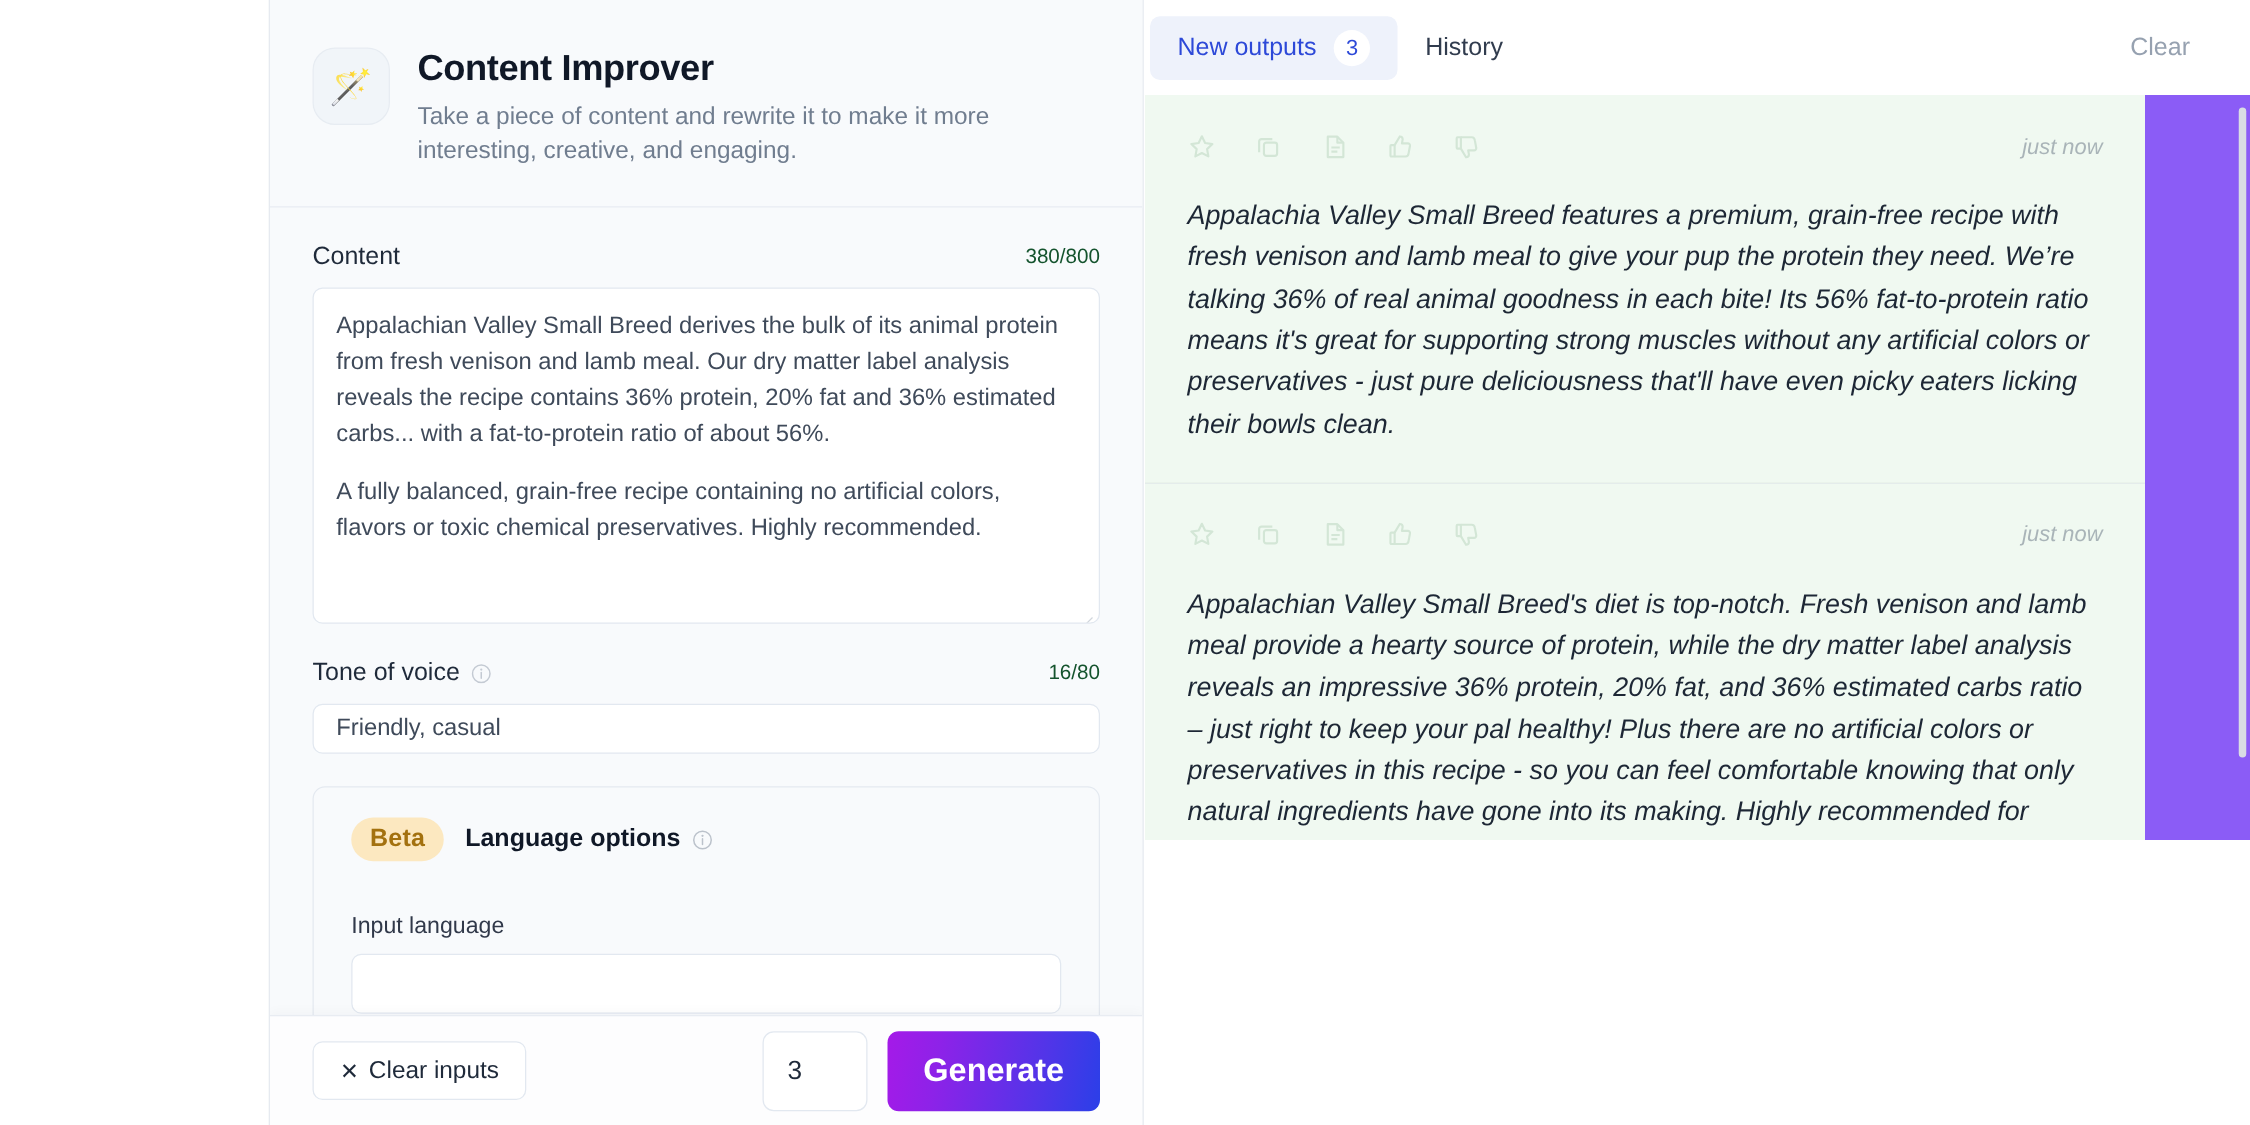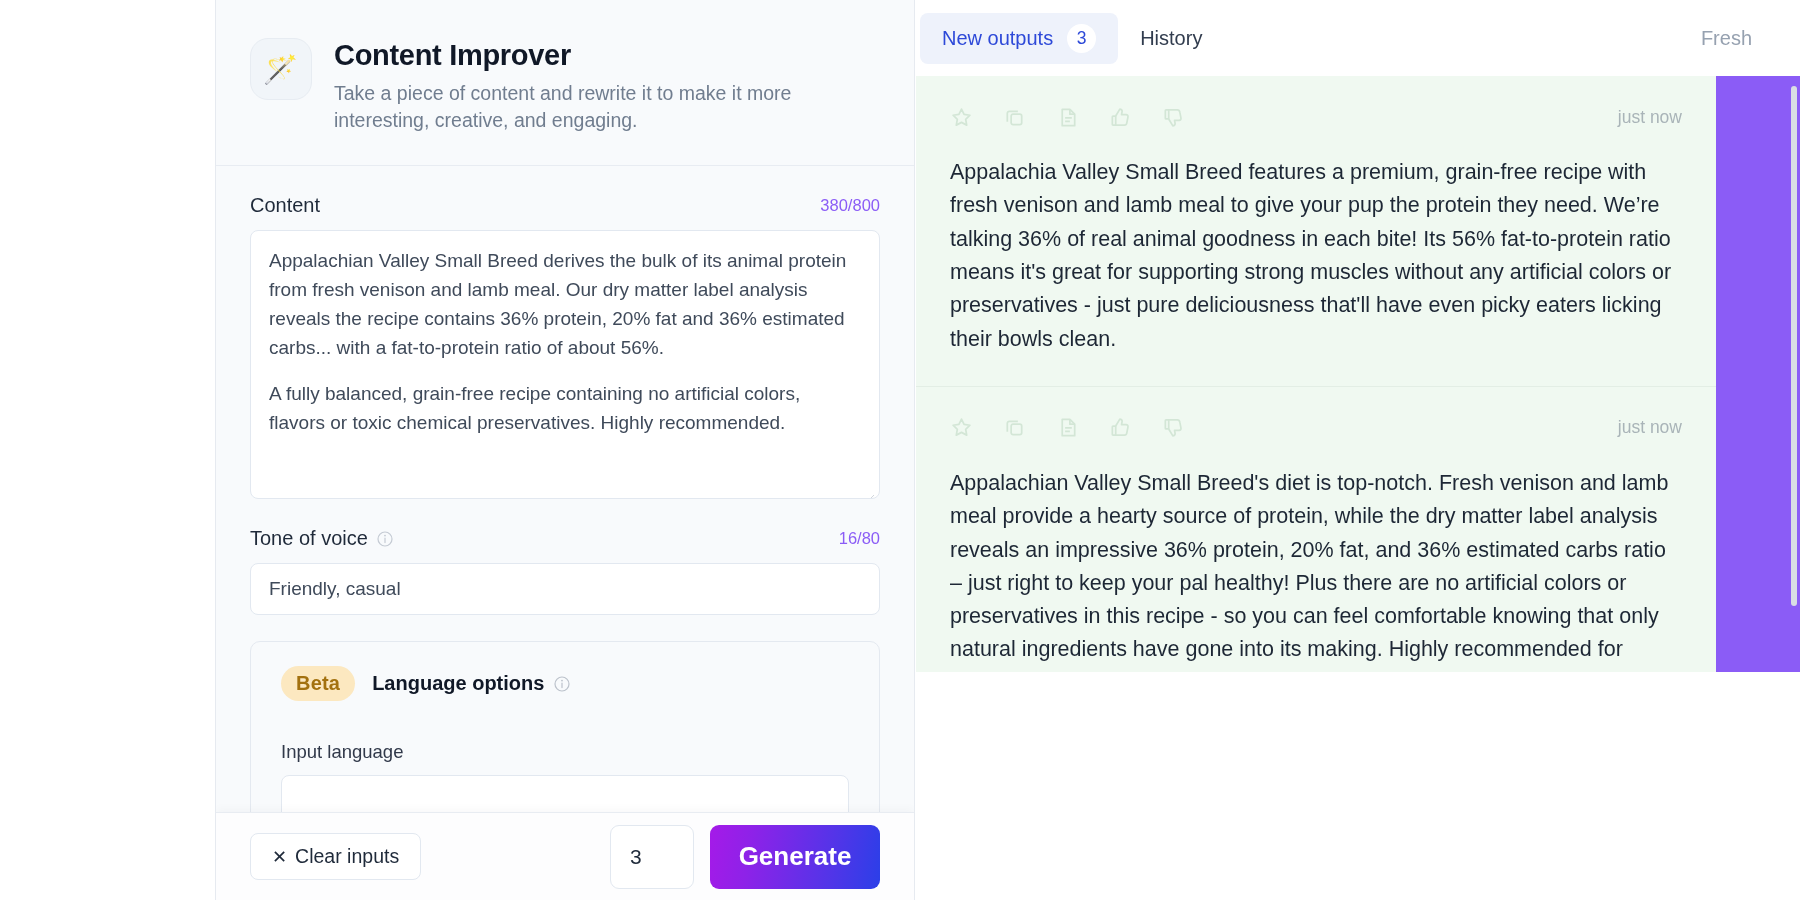--- a/index.html
+++ b/index.html
@@ -78,21 +78,21 @@
   }
   .field-label {
     font-size: 20px;
     color: #1f2a3a;
     display: flex;
     align-items: center;
     gap: 9px;
   }
   .char-count {
     font-size: 16.5px;
-    color: #8b5cf6;
+    color: #14532d;
   }
   .info-icon {
     width: 16px; height: 16px;
     display: inline-block;
     opacity: .55;
   }
   .info-icon svg { display:block; }
 
   .textarea-box {
     width: 100%;
@@ -110,21 +110,21 @@
   .textarea-box p + p { margin-top: 17px; }
   .resize-grip {
     position: absolute;
     right: 4px; bottom: 3px;
     width: 12px; height: 12px;
     opacity: .45;
   }
 
   .input-box {
     width: 100%;
-    height: 52px;
+    height: 40px;
     background: #fff;
     border: 1px solid #e2e8f0;
     border-radius: 8px;
     padding: 0 18px;
     font-size: 19px;
     color: #3f4a5a;
     display: flex;
     align-items: center;
   }
 
@@ -284,20 +284,21 @@
     flex: 1 1 auto;
     overflow: hidden;
     position: relative;
   }
   .out-card {
     background: #f0f9f1;
     border-bottom: 1px solid #e3eee5;
     width: 800px;
     padding: 22px 34px 30px 34px;
     position: relative;
+    font-style: italic;
   }
   .out-actions {
     display: flex;
     align-items: center;
     gap: 30px;
     height: 38px;
   }
   .act-icon {
     width: 23px; height: 23px;
     color: #d3e6d6;
@@ -418,21 +419,21 @@
   <div class="right-panel">
 
     <div class="out-header">
       <div class="tab active">
         <span>New outputs</span>
         <span class="tab-badge">3</span>
       </div>
       <div class="tab">
         <span>History</span>
       </div>
-      <div class="clear-link">Fresh</div>
+      <div class="clear-link">Clear</div>
     </div>
 
     <div class="out-list">
 
       <div class="out-card">
         <div class="out-actions">
           <span class="act-icon">
             <svg viewBox="0 0 24 24" fill="none" stroke="currentColor" stroke-width="1.8" stroke-linejoin="round">
                 <path d="M12 3.2l2.7 5.6 6.1.85-4.45 4.25 1.08 6.05L12 17.1l-5.43 2.85 1.08-6.05L3.2 9.65l6.1-.85z"></path>
               </svg>

